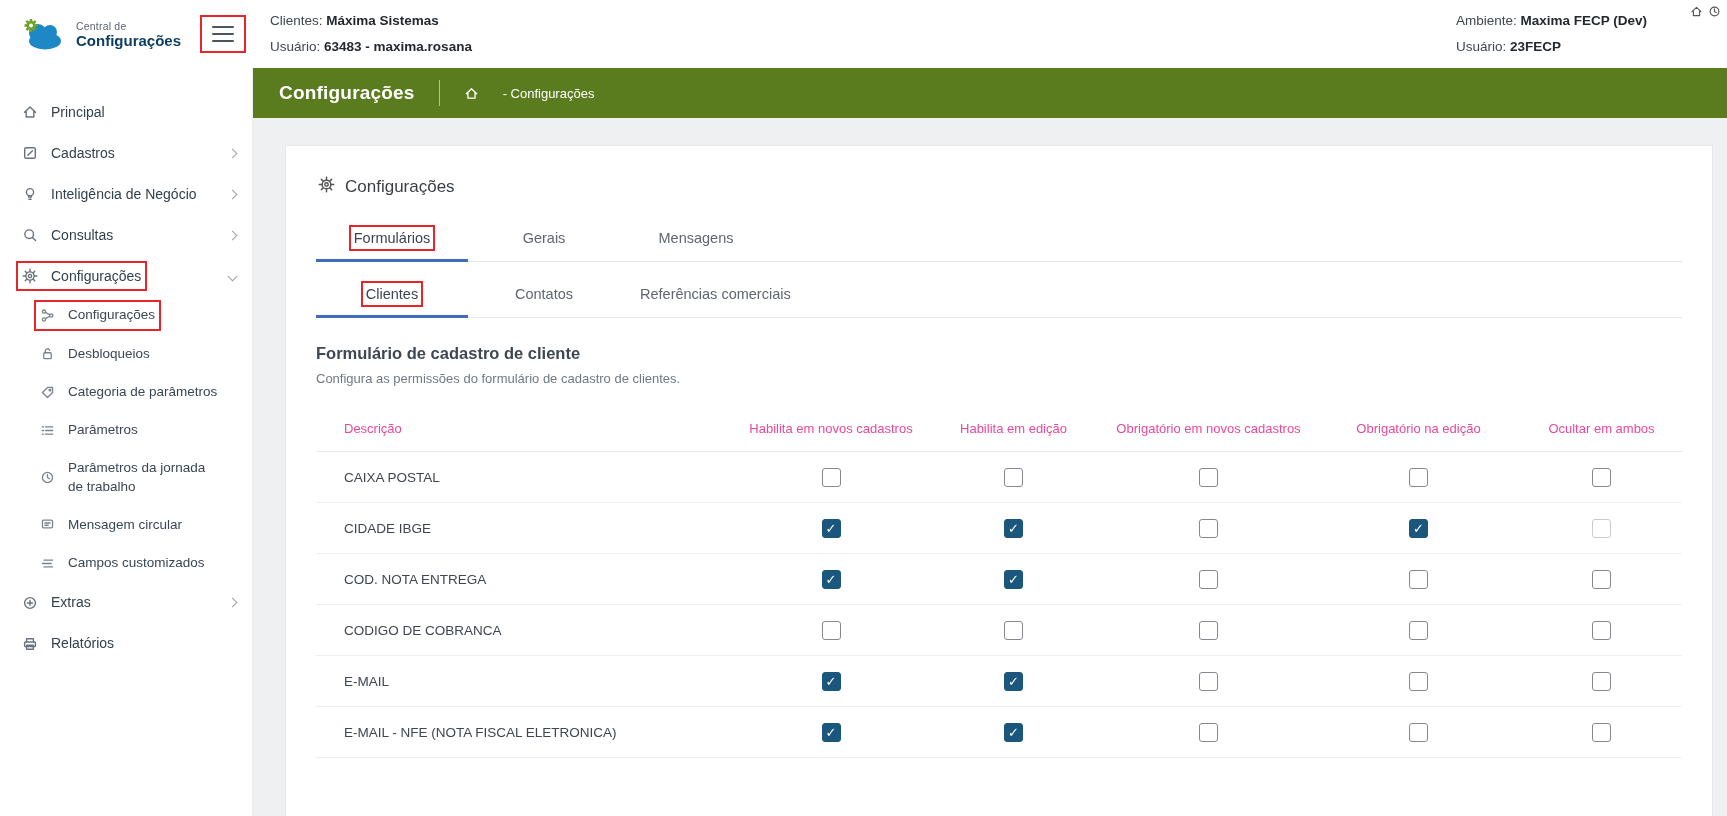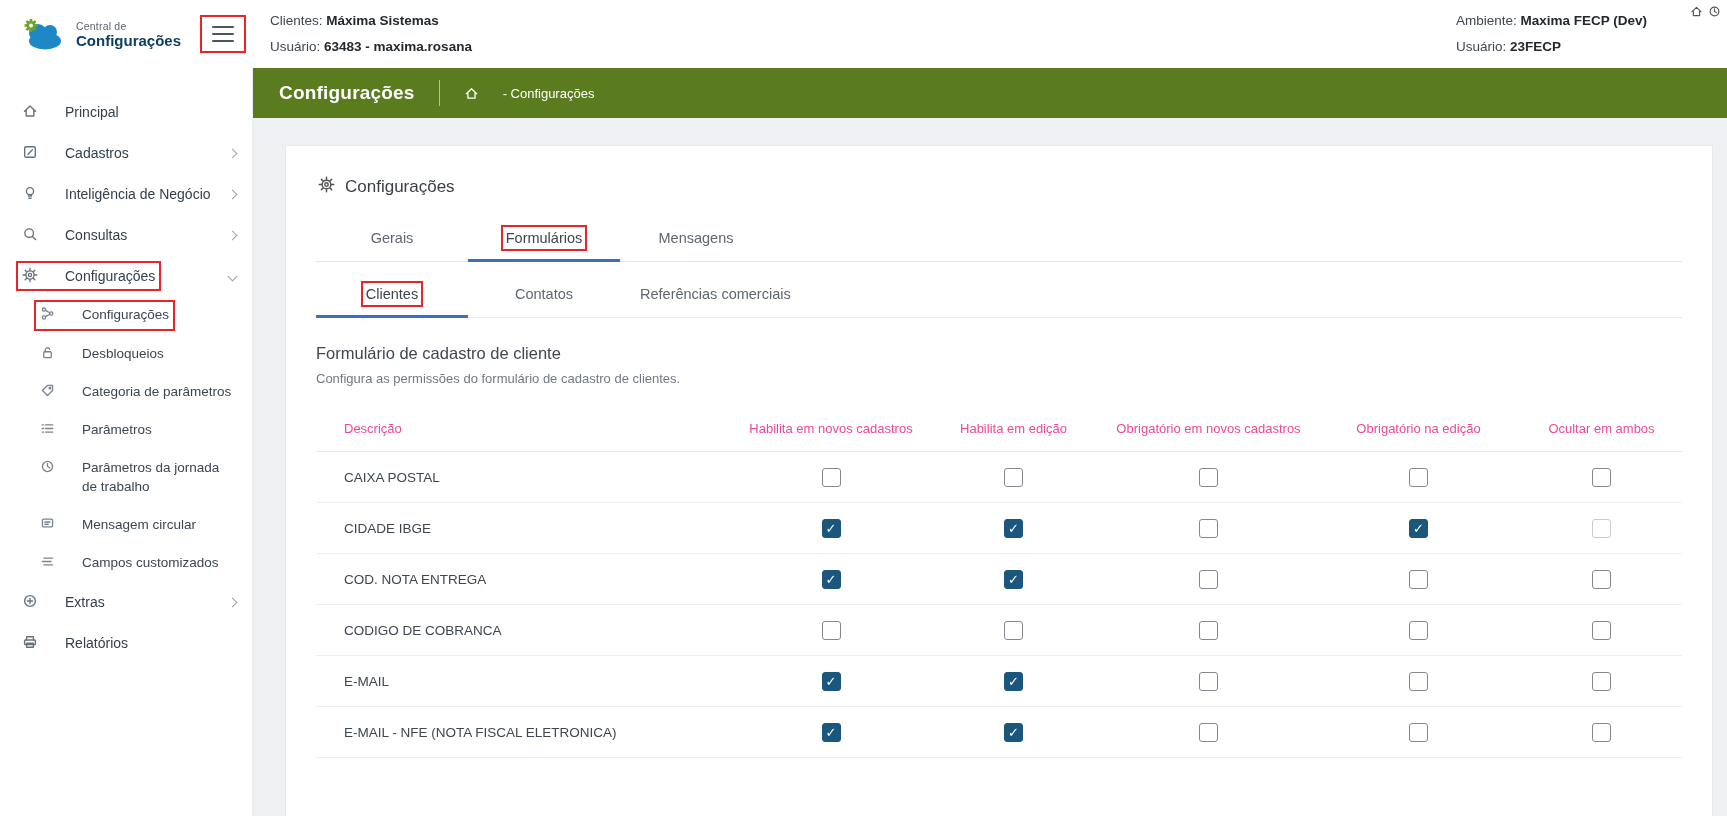--- a/index.html
+++ b/index.html
@@ -22,21 +22,21 @@
   .hamburger .hl{display:block;height:2px;background:#4a5560;border-radius:1px}
   .hinfo{margin-left:17px;font-size:13.5px;color:#3f4752}
   .hinfo div{line-height:1.9}
   .hinfo b{color:#23292f}
   .hinfo.right{margin-left:auto;text-align:left;margin-right:80px}
   .corner{position:absolute;top:4px;right:6px;display:flex;gap:5px;color:#555}
 
   
   .sidebar{grid-row:2;background:#fff;border-right:1px solid #eceeef;padding-top:24px;overflow:hidden}
   .side-item{display:flex;align-items:center;padding:11px 16px 11px 22px;color:#33404d;font-size:14px}
-  .side-item .wrap{display:inline-flex;gap:27px}
+  .side-item .wrap{display:inline-flex;align-items:center;gap:13px}
   .side-item .icon-slot,.side-item svg{display:inline-flex;flex:0 0 auto}
   .side-item svg{color:#69737e}
   .side-item .lbl{line-height:1.35;max-width:150px}
   .side-item.sub{padding:10px 16px 10px 40px;font-size:13.5px;color:#3a4653}
   .side-item.sub svg{color:#7a838d}
   .chev{width:7px;height:7px;border-right:1.6px solid #9aa2ab;border-bottom:1.6px solid #9aa2ab;
     transform:rotate(-45deg);margin-left:auto;flex:0 0 auto}
   .chev.down{transform:rotate(45deg)}
   .red-outline{outline:2px solid var(--red);outline-offset:4px}
 
@@ -55,21 +55,21 @@
 
   .tabs,.subtabs{display:flex;border-bottom:1px solid #e2e5e8}
   .subtabs{margin-top:12px;border-bottom-color:#e9ebee}
   .tab,.subtab{min-width:152px;text-align:center;padding:12px 20px 15px;font-size:14.5px;color:#5f6670;position:relative}
   .tab.active,.subtab.active{color:#3c4450}
   .tab.active::after,.subtab.active::after{content:"";position:absolute;left:0;right:0;bottom:-1px;height:3px;background:var(--blue)}
   .tlbl{display:inline-block}
   .tlbl.red-outline{outline-offset:3px}
 
   .section-head{margin-top:26px}
-  .section-title{font-size:16.5px;color:#3f4752;font-weight:400}
+  .section-title{font-size:16.5px;color:#3f4752;font-weight:700}
   .section-sub{font-size:13px;color:#707984;margin-top:8px}
 
   .table{margin-top:20px}
   .thead,.trow{display:grid;grid-template-columns:420px 190px 175px 215px 205px 1fr;align-items:center}
   .thead{height:46px;border-bottom:1px solid #e6e8ea}
   .th{font-size:13px;color:#ec4899;text-align:center;white-space:nowrap;padding:0 4px}
   .th.desc{text-align:left;padding-left:28px}
   .trow{height:51px;border-bottom:1px solid #edeff1;font-size:13.5px;color:#3e4650}
   .tcell{display:flex;justify-content:center}
   .tcell.desc{justify-content:flex-start;padding-left:28px}
@@ -284,22 +284,22 @@
         <div class="card-heading" data-interactable="false">
           <span class="icon-slot" data-interactable="false"><svg data-interactable="false" width="17" height="17" viewBox="0 0 16 16" fill="none" stroke="currentColor" stroke-width="1.4" stroke-linecap="round" stroke-linejoin="round">
                 <circle cx="8" cy="8" r="4.1"></circle>
                 <circle cx="8" cy="8" r="1.6"></circle>
                 <path d="M8 1.2v2.2M8 12.6v2.2M1.2 8h2.2M12.6 8h2.2M3.2 3.2l1.5 1.5M11.3 11.3l1.5 1.5M3.2 12.8l1.5-1.5M11.3 4.7l1.5-1.5"></path>
               </svg></span>
           <span data-interactable="false">Configurações</span>
         </div>
 
         <div class="tabs" id="tabs" data-interactable="false">
+            <div class="tab active" data-interactable="true"><span class="tlbl red-outline" data-interactable="false">Formulários</span></div>
             <div class="tab" data-interactable="true"><span class="tlbl" data-interactable="false">Gerais</span></div>
-            <div class="tab active" data-interactable="true"><span class="tlbl red-outline" data-interactable="false">Formulários</span></div>
             <div class="tab" data-interactable="true"><span class="tlbl" data-interactable="false">Mensagens</span></div>
           </div>
         <div class="subtabs" id="subtabs" data-interactable="false">
             <div class="subtab active" data-interactable="true"><span class="tlbl red-outline" data-interactable="false">Clientes</span></div>
             <div class="subtab" data-interactable="true"><span class="tlbl" data-interactable="false">Contatos</span></div>
             <div class="subtab" data-interactable="true"><span class="tlbl" data-interactable="false">Referências comerciais</span></div>
           </div>
 
         <div class="section-head" data-interactable="false">
           <div class="section-title" data-interactable="false">Formulário de cadastro de cliente</div>

